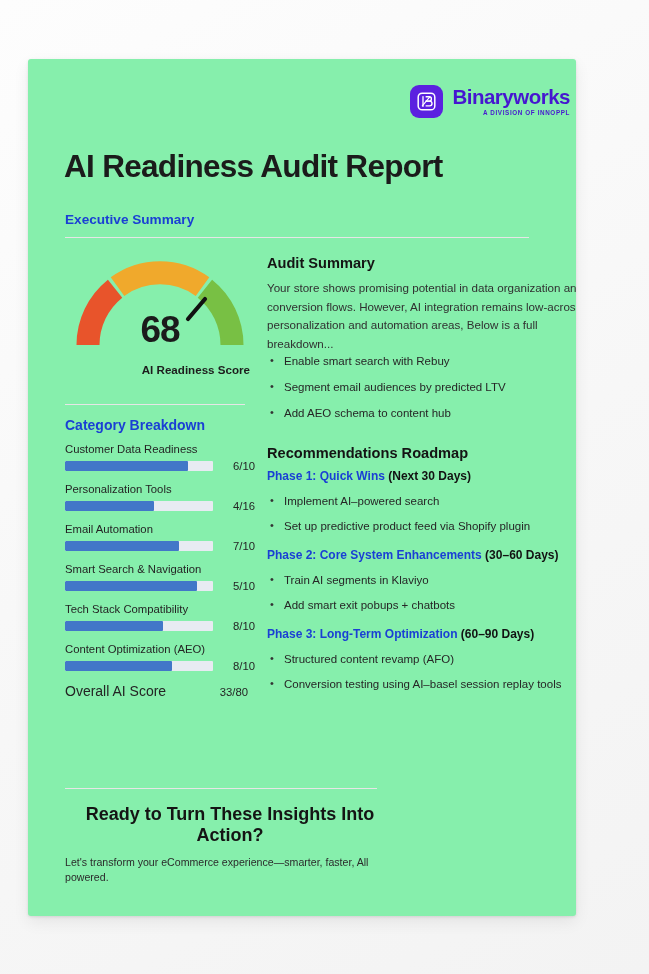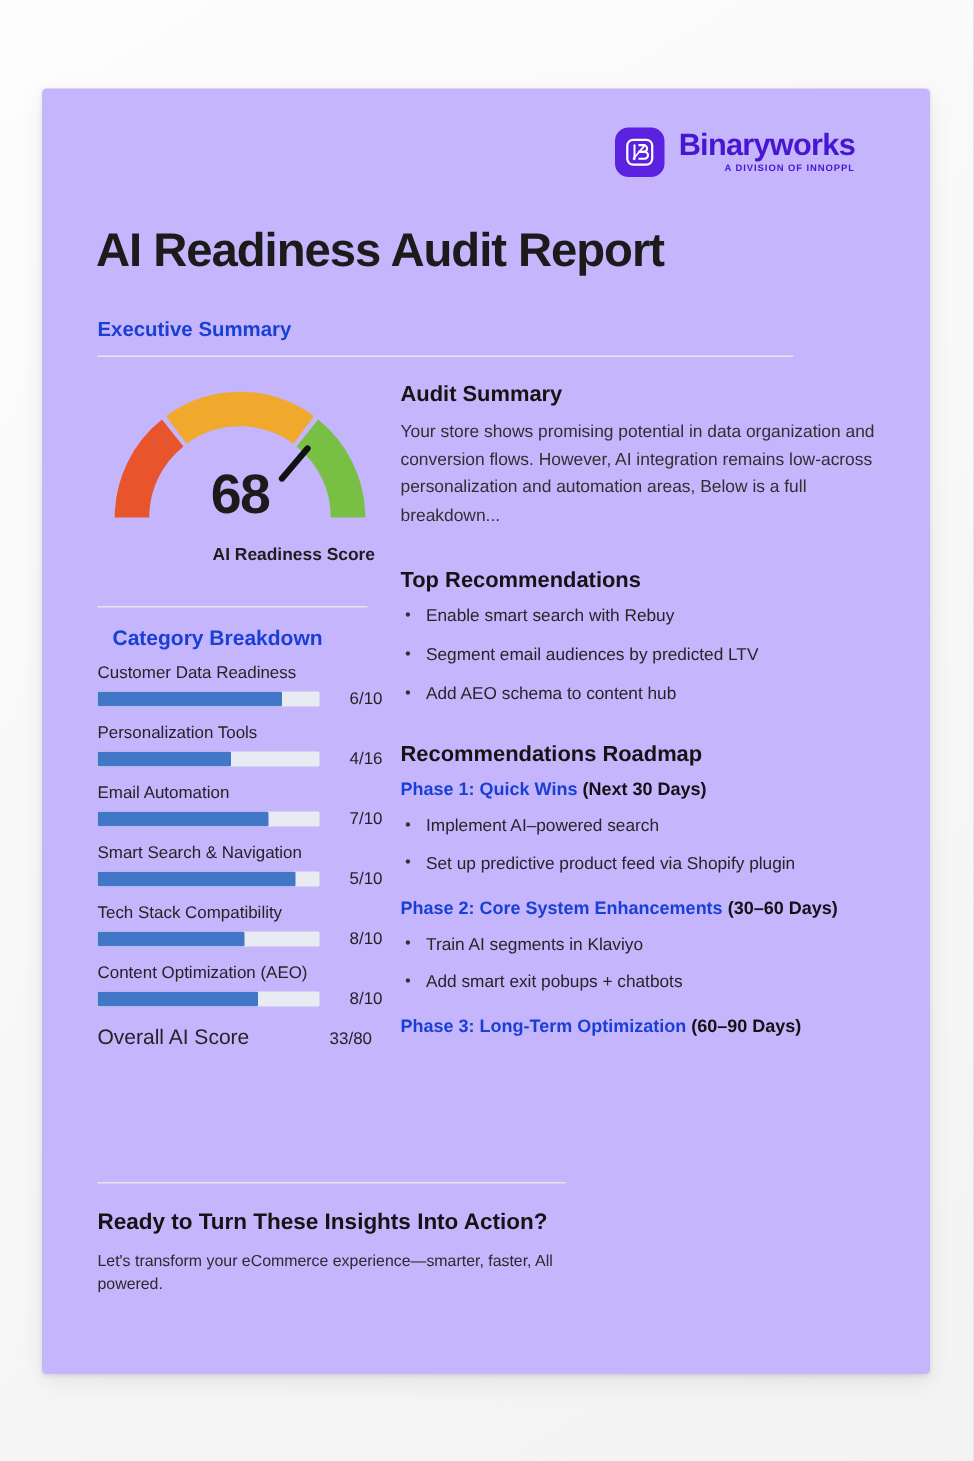--- a/index.html
+++ b/index.html
@@ -17,23 +17,23 @@
   }
   .page-bg {
     position: absolute;
     inset: 0;
     background: linear-gradient(150deg, #fdfdfd 0%, #f7f7f7 55%, #f3f3f3 100%);
   }
   .page {
     position: absolute;
     left: 28px;
     top: 59px;
-    width: 592px;
+    width: 548px;
     height: 857px;
-    background: #c4b5fd;
+    background: #86efac;
     border-radius: 3px;
     box-shadow: 0 1px 3px rgba(0,0,0,0.10), 0 6px 16px rgba(0,0,0,0.07);
     overflow: hidden;
   }
   .inner {
     position: absolute;
     left: 36px;
     top: 0;
     width: 530px;
     height: 857px;
@@ -130,21 +130,21 @@
     width: 180px;
     text-align: right;
     font-size: 11.6px;
     font-weight: bold;
     color: #1d1d1d;
   }
 
   
   .cat-title {
     position: absolute;
-    left: 11px;
+    left: 1px;
     top: 358px;
     font-size: 14px;
     font-weight: bold;
     color: #1a3fd4;
   }
   .cat-list {
     position: absolute;
     left: 1px;
     top: 384px;
     width: 190px;
@@ -241,25 +241,26 @@
   .phase-block .bullets li { margin-bottom: 9px; }
 
   
   .footer {
     position: absolute;
     left: 1px;
     top: 745px;
     width: 330px;
   }
   .footer-title {
-    font-size: 15px;
+    font-size: 18px;
     font-weight: bold;
     color: #141414;
     line-height: 21px;
     margin: 0 0 9px 0;
+    text-align: center;
   }
   .footer-sub {
     font-size: 10.6px;
     line-height: 14.5px;
     color: #2b2b2b;
     margin: 0;
   }
 </style>
 </head>
 <body>
@@ -363,21 +364,20 @@
         <span class="overall-label">Overall AI Score</span>
         <span class="overall-value">33/80</span>
       </div>
     </div>
 
     <div class="right-col">
 
       <h2 class="h2">Audit Summary</h2>
       <p class="body-text">Your store shows promising potential in data organization and conversion flows. However, AI integration remains low-across personalization and automation areas, Below is a full breakdown...</p>
 
-      <h2 class="h2 sec-gap-1">Top Recommendations</h2>
       <ul class="bullets">
         <li>Enable smart search with Rebuy</li>
         <li>Segment email audiences by predicted LTV</li>
         <li>Add AEO schema to content hub</li>
       </ul>
 
       <h2 class="h2 sec-gap-2">Recommendations Roadmap</h2>
 
       <div class="phase-block">
         <p class="phase">
@@ -399,20 +399,24 @@
           <li>Train AI segments in Klaviyo</li>
           <li>Add smart exit pobups + chatbots</li>
         </ul>
       </div>
 
       <div class="phase-block">
         <p class="phase">
           <span class="ph-name">Phase 3: Long-Term Optimization</span>
           <span class="ph-days">(60–90 Days)</span>
         </p>
+        <ul class="bullets">
+          <li>Structured content revamp (AFO)</li>
+          <li>Conversion testing using AI–basel session replay tools</li>
+        </ul>
       </div>
     </div>
 
     <div class="rule rule-foot"></div>
     <div class="footer">
       <p class="footer-title">Ready to Turn These Insights Into Action?</p>
       <p class="footer-sub">Let's transform your eCommerce experience—smarter, faster, All powered.</p>
     </div>
 
   </div>

